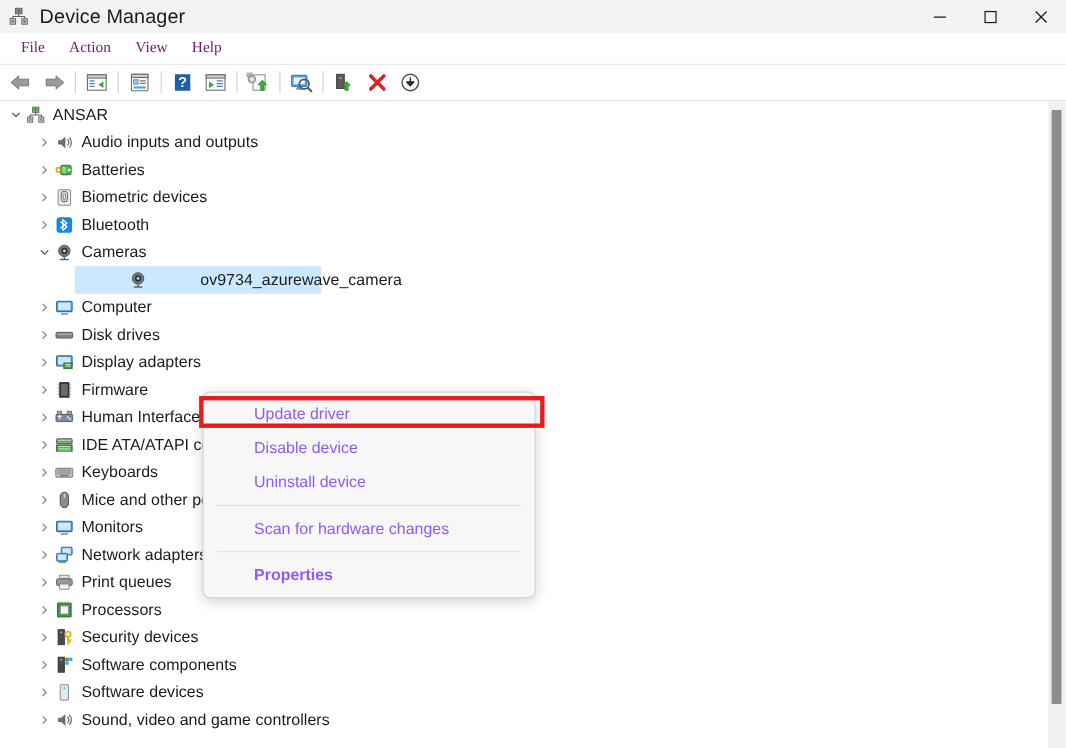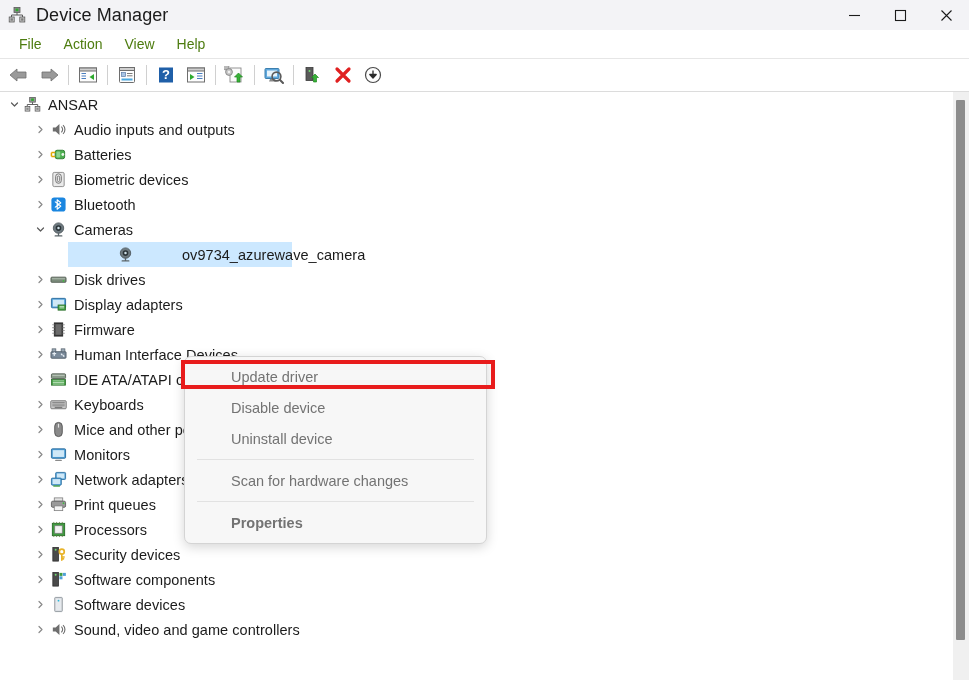--- a/index.html
+++ b/index.html
@@ -60,23 +60,24 @@
   .menubar {
     height: 28px;
     background: #ffffff;
     display: flex;
     align-items: center;
     padding-left: 8px;
     border-bottom: 1px solid #e6e6e6;
   }
   .menuitem {
     font-size: 14px;
-    color: #4d7c0f;
+    color: #701a75;
     padding: 3px 11px;
     border-radius: 3px;
+    font-family: Liberation Serif, serif;
   }
 
   
   .toolbar {
     height: 32px;
     background: #ffffff;
     display: flex;
     align-items: center;
     padding-left: 4px;
     border-bottom: 1px solid #dcdcdc;
@@ -186,21 +187,21 @@
     border-radius: 7px;
     box-shadow: 0 3px 12px rgba(0,0,0,.17);
     padding: 4px 0 5px 0;
     z-index: 30;
   }
   .ctxitem {
     height: 31px;
     display: flex;
     align-items: center;
     font-size: 14.5px;
-    color: #737373;
+    color: #8b5cf6;
     padding-left: 46px;
   }
   .ctxitem.bold { font-weight: bold; }
   .ctxsep {
     height: 1px;
     background: #e2e2e2;
     margin: 5px 12px 5px 12px;
   }
   .redbox {
     position: absolute;
@@ -471,20 +472,35 @@
         <svg width="17" height="17" viewBox="0 0 18 18">
           <circle cx="9" cy="7.5" r="5.5" fill="#6e7a80" stroke="#4a5458" stroke-width="0.9"></circle>
           <circle cx="9" cy="7.5" r="3" fill="#2b3438"></circle>
           <circle cx="9" cy="7.5" r="1.3" fill="#cfe0e8"></circle>
           <path d="M9 13 V15.5 M5.5 15.8 H12.5" stroke="#5a6468" stroke-width="1.4" stroke-linecap="round"></path>
         </svg>
       </span>
       <span class="lbl">ov9734_azurewave_camera</span>
     </div>
 
+    <div class="row lvl1">
+      <span class="chev">
+        <svg width="9" height="9" viewBox="0 0 9 9">
+            <path d="M3 1.5 L6 4.5 L3 7.5" fill="none" stroke="#8a8a8a" stroke-width="1.2" stroke-linecap="round" stroke-linejoin="round"></path>
+          </svg>
+      </span>
+      <span class="ico">
+        <svg width="17" height="17" viewBox="0 0 18 18">
+          <rect x="1.5" y="3" width="15" height="10" rx="1" fill="#4f9fd8" stroke="#2e6f9e" stroke-width="1"></rect>
+          <rect x="3" y="4.4" width="12" height="7.2" fill="#cfe8f7"></rect>
+          <path d="M6 14.5 H12 L12.8 16 H5.2 Z" fill="#8a8a8a"></path>
+        </svg>
+      </span>
+      <span class="lbl">Computer</span>
+    </div>
 
     <div class="row lvl1">
       <span class="chev">
         <svg width="9" height="9" viewBox="0 0 9 9">
             <path d="M3 1.5 L6 4.5 L3 7.5" fill="none" stroke="#8a8a8a" stroke-width="1.2" stroke-linecap="round" stroke-linejoin="round"></path>
           </svg>
       </span>
       <span class="ico">
         <svg width="17" height="17" viewBox="0 0 18 18">
           <rect x="1" y="6.5" width="16" height="5.5" rx="1" fill="#7a8a7a" stroke="#4f5a4f" stroke-width="0.9"></rect>

